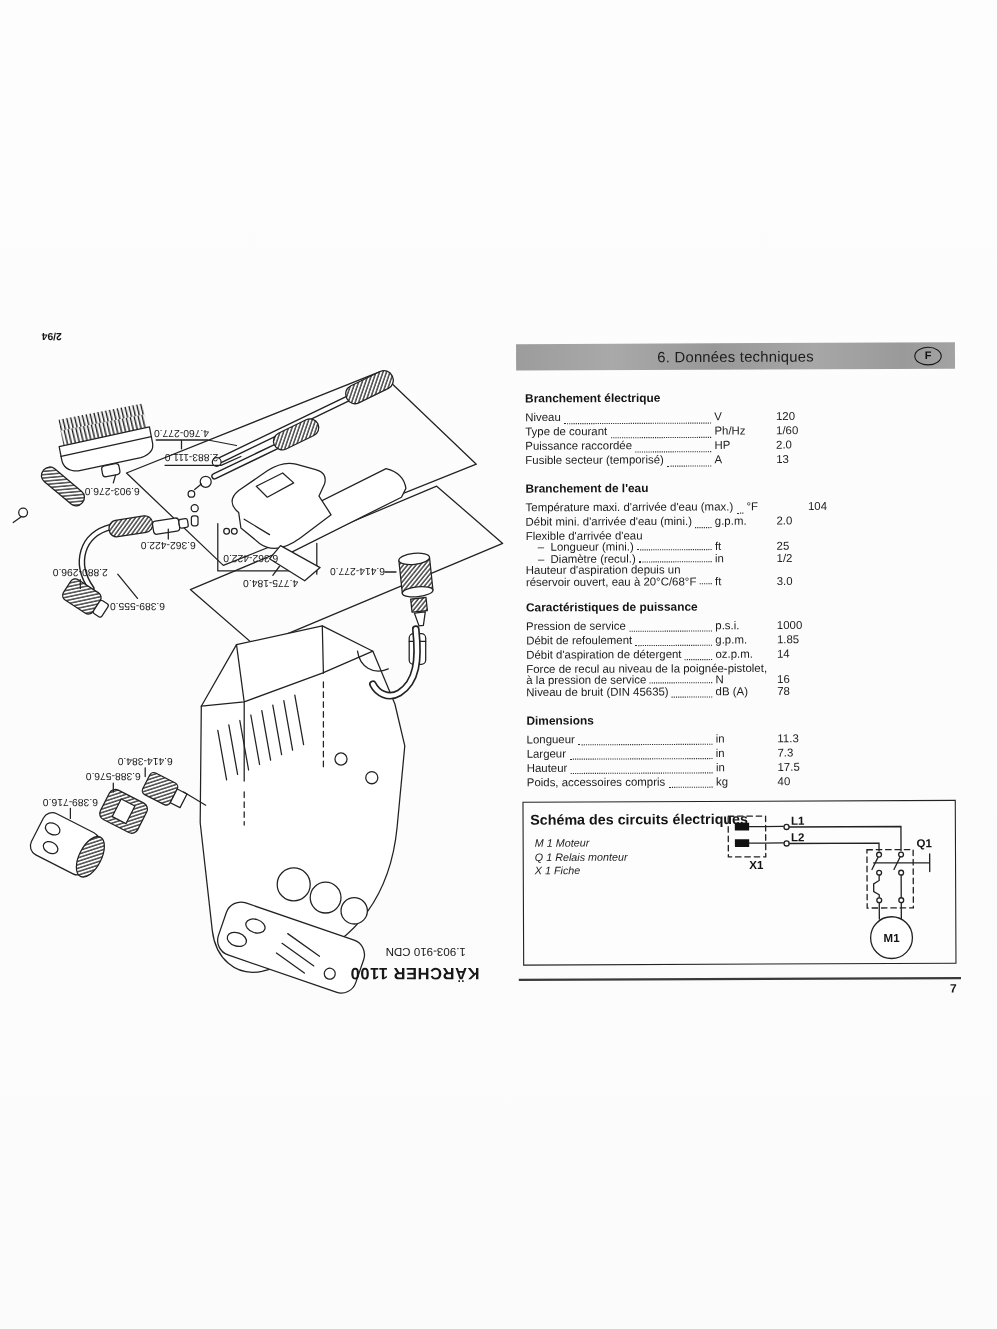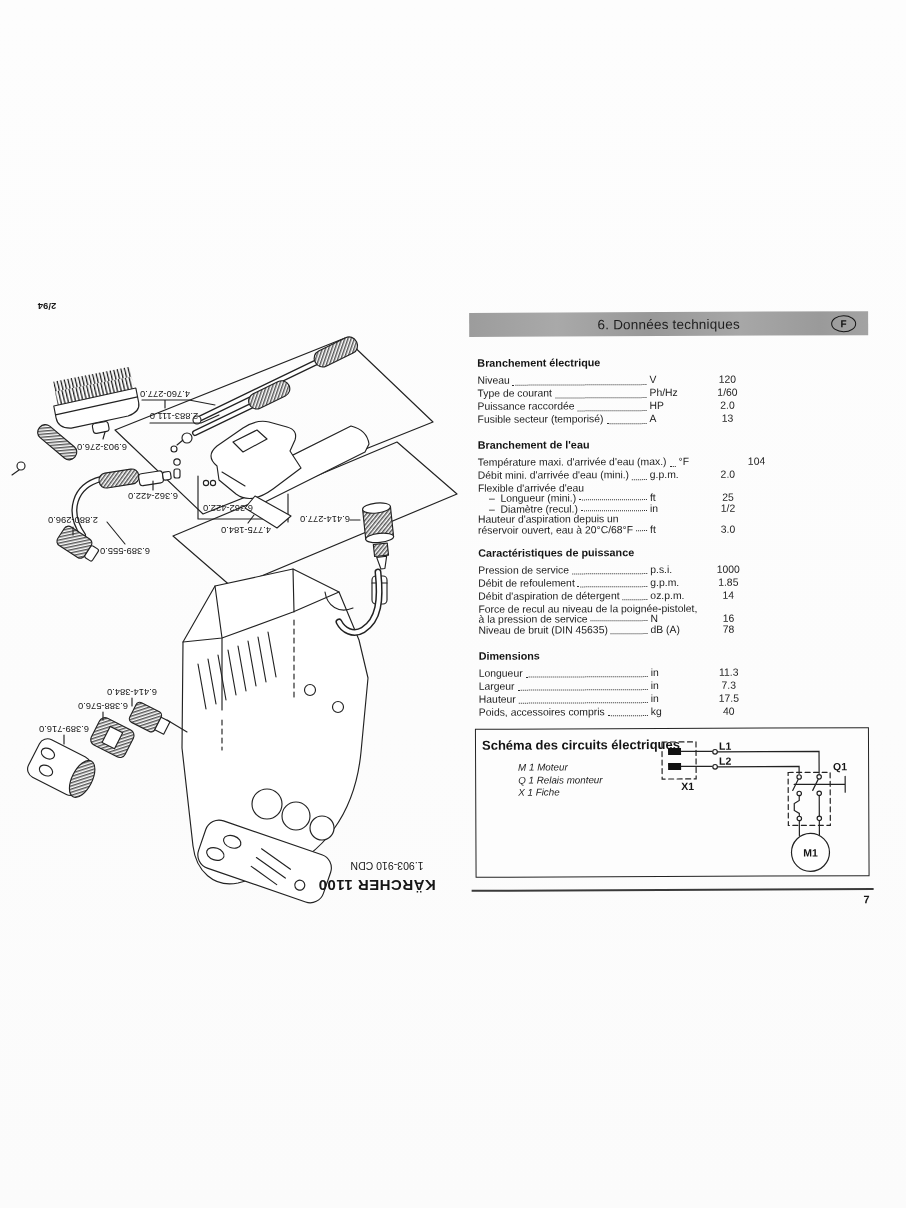--- a/index.html
+++ b/index.html
@@ -28,30 +28,30 @@
   .tables{margin:20px 0 0 8px;width:272px;}
   .sec{margin-top:12px;}
   .sec:first-child{margin-top:0;}
   .sec-title{font-size:10.8px;font-weight:bold;height:14px;margin-bottom:4px;color:#141414;}
   .row{display:flex;align-items:baseline;height:13px;font-size:10.4px;color:#1b1b1b;}
   .row.p,.row.s,.row.rc{height:10.4px;}
   .row.s .lbl{padding-left:11px;}
   .lbl{white-space:pre;}
   .dots{flex:1 1 auto;min-width:6px;border-bottom:1.4px dotted #2c2c2c;margin:0 3px 2.5px 3px;align-self:flex-end;}
   .unit{width:56px;flex:0 0 auto;}
-  .val{width:44px;flex:0 0 auto;text-align:center;}
+  .val{width:44px;flex:0 0 auto;text-align:left;}
 
   
   .circuit-box{
     position:absolute;left:4px;top:416px;width:394px;height:149px;
     border:1.4px solid #232323;background:#fdfdfd;box-sizing:border-box;
   }
   .circuit-title{position:absolute;left:6px;top:8px;font-size:13px;font-weight:bold;color:#141414;text-align:center;}
   .circuit-legend{position:absolute;left:10px;top:32px;font-size:9.8px;font-style:italic;line-height:12.5px;color:#1b1b1b;}
-  .circuit-legend span{display:block;margin-left:32px;}
+  .circuit-legend span{display:block;}
   .circuit-svg{position:absolute;left:0;top:0;}
 
   .bottom-rule{position:absolute;left:0px;top:577px;width:402px;height:1.7px;background:#3a3a3a;}
   .page-num{position:absolute;right:4px;top:582px;font-size:11px;font-weight:bold;color:#161616;}
 
   
   .diagram{position:absolute;left:5px;top:280px;width:460px;height:650px;}
   svg text{font-family:"Liberation Sans","DejaVu Sans",sans-serif;}
 </style>
 </head>

